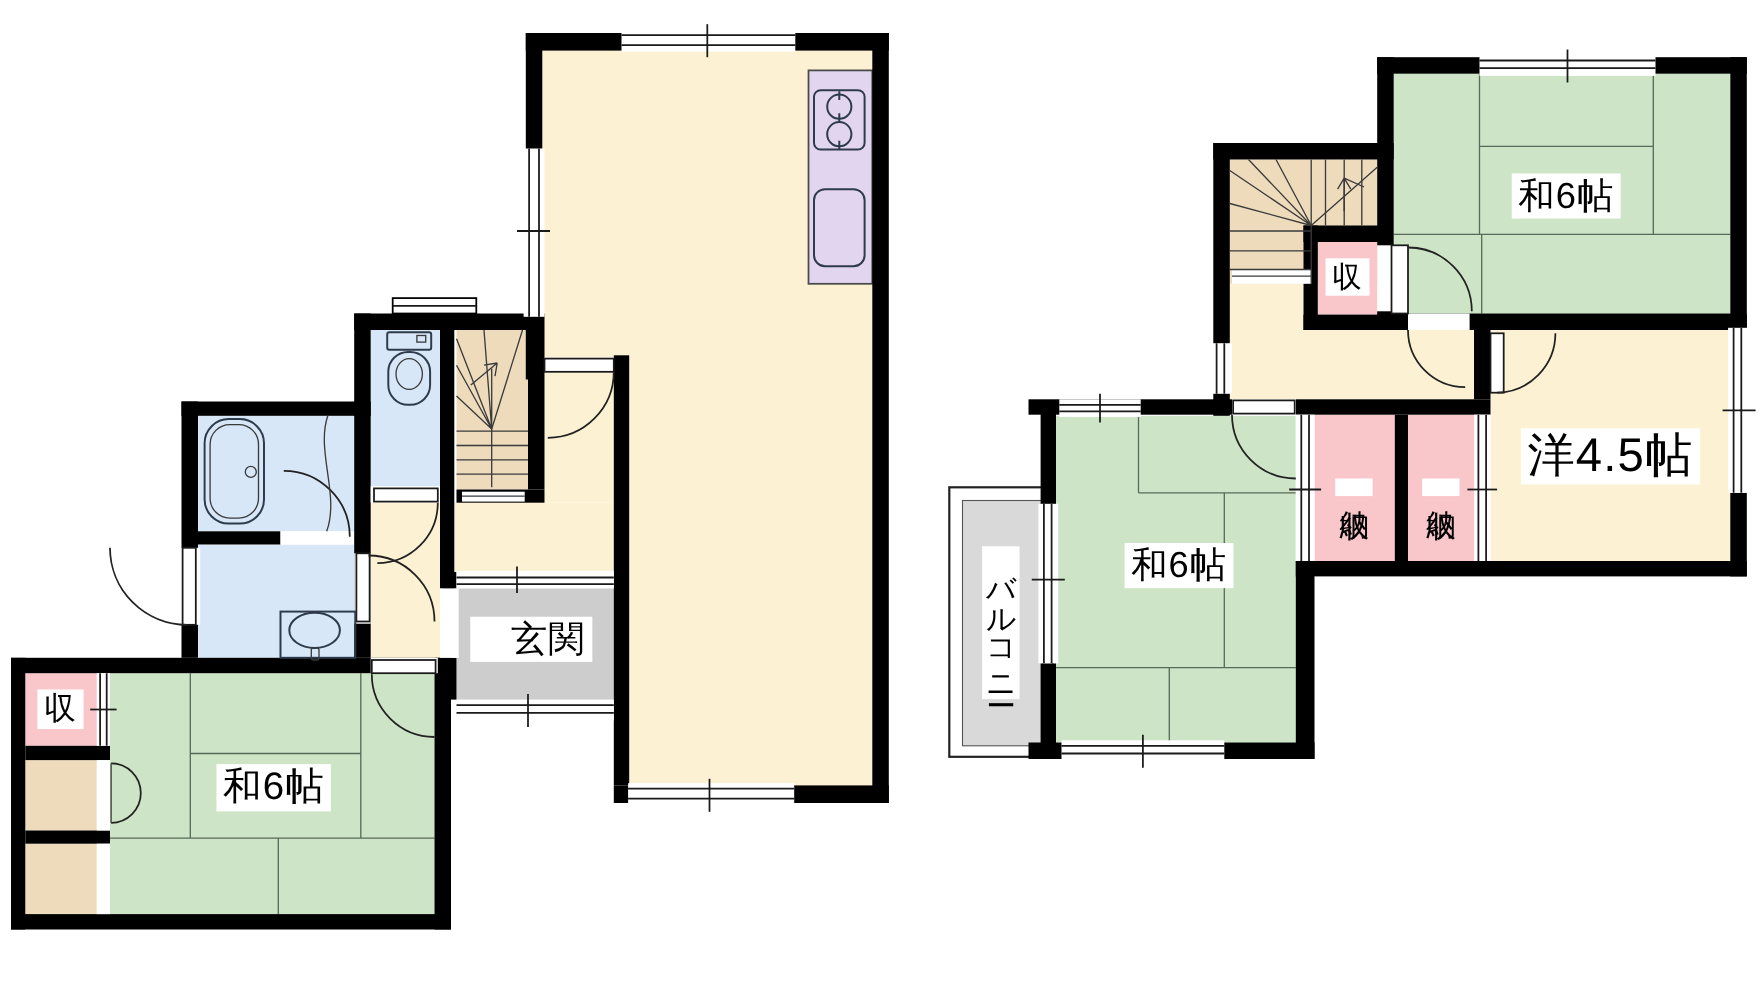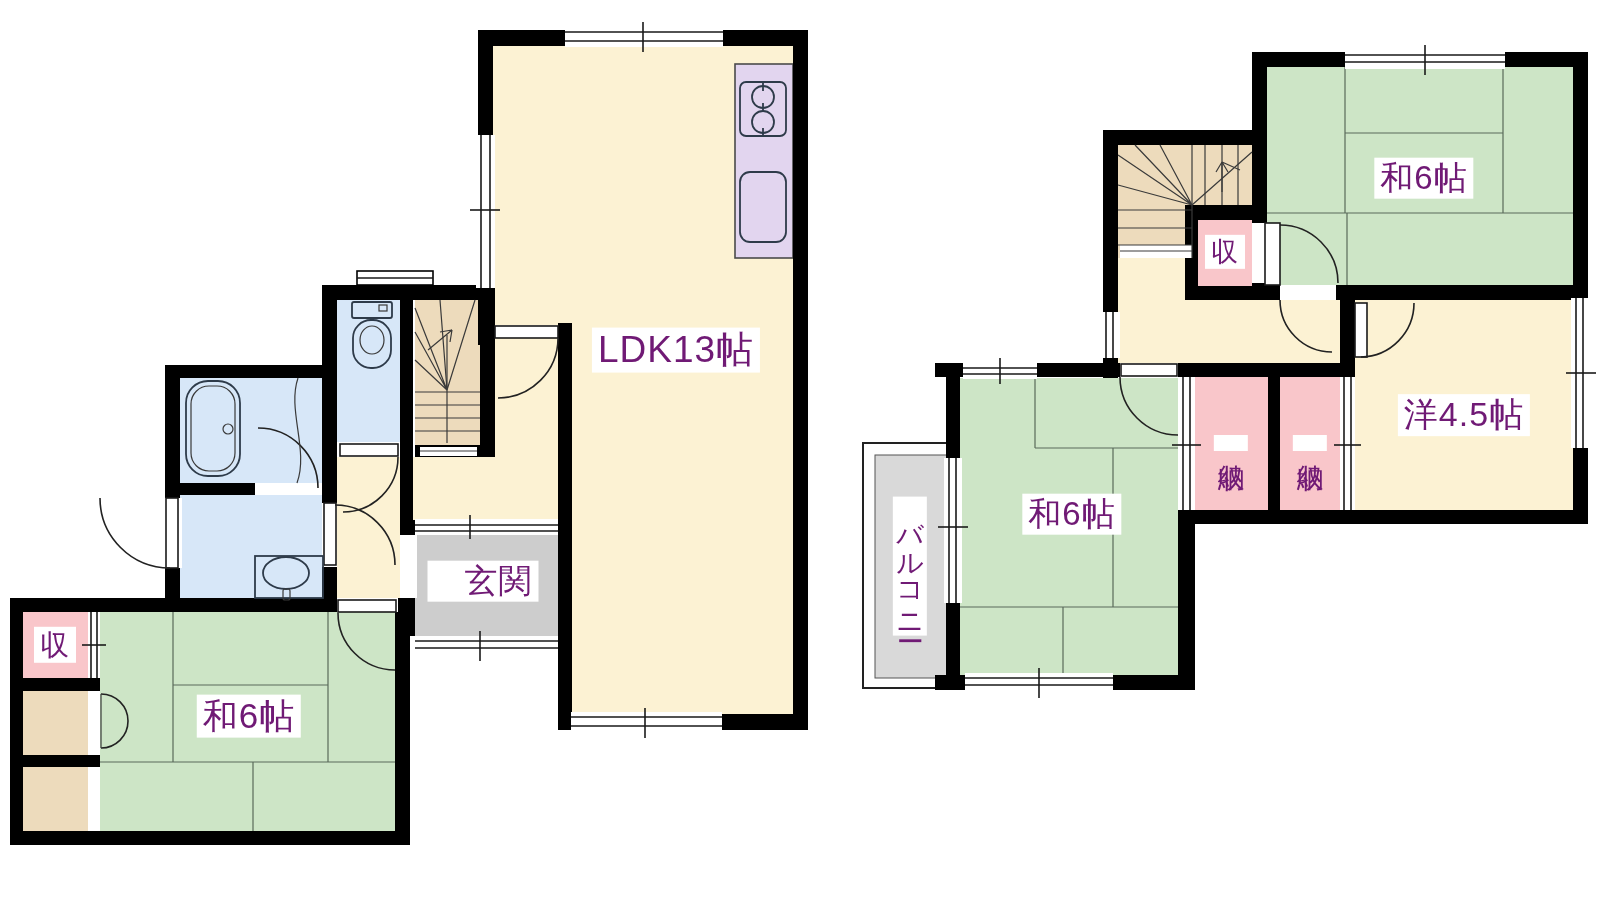--- a/index.html
+++ b/index.html
@@ -10,21 +10,21 @@
   .thin{stroke:#1a1a1a;stroke-width:1.6;fill:none;}
   .hair{stroke:#3a3a3a;stroke-width:1.2;fill:none;}
   .tatami{stroke:#5a6a5a;stroke-width:1.2;fill:none;}
   .arc{stroke:#222;stroke-width:1.6;fill:#fff;fill-opacity:0;}
   .leaf{fill:#fff;stroke:#1a1a1a;stroke-width:1.6;}
   .gap{fill:#fff;}
   .fx{stroke:#2e3b4a;stroke-width:1.8;fill:none;}
   .c-cream{fill:var(--cream);} .c-green{fill:var(--green);} .c-pink{fill:var(--pink);}
   .c-tan{fill:var(--tan);} .c-blue{fill:var(--blue);} .c-lav{fill:var(--lavender);}
   .c-gray{fill:var(--gray);} .c-bgray{fill:var(--balcony_gray);}
-  .rlabel{position:absolute;transform:translate(-50%,-50%);background:#fff;color:#701a75;
+  .rlabel{position:absolute;transform:translate(-50%,-50%);background:#fff;color:#000000;
           line-height:1.05;padding:3px 6px;white-space:nowrap;text-align:center;
           font-weight:500;letter-spacing:1px;}
   .vert{writing-mode:vertical-rl;text-orientation:upright;padding:8px 3px;letter-spacing:0;}
 </style>
 </head>
 <body>
 
 <div id="stage">
 <svg id="plan" width="1600" height="900" viewBox="0 0 1600 900">
 
@@ -292,25 +292,24 @@
 
     <g>
       <path class="hair" d="M1192,145 V258 M1205,145 V205 M1222,145 V205 M1238,145 V205"></path>
       <path class="hair" d="M1118,210 H1192 M1118,228 H1192 M1118,245 H1192"></path>
       <path class="hair" d="M1192,205 L1118,155 M1192,205 L1135,145 M1192,205 L1160,145 M1192,205 L1118,185 M1192,205 L1252,152"></path>
       <path class="hair" d="M1222,192 V162 M1222,162 L1216,172 M1222,162 L1228,172 M1222,162 L1240,170"></path>
     </g>
   </g>
 </svg>
 
-  <div class="rlabel" style="left:676px;top:350px;font-size:37px;">LDK13帖</div>
   <div class="rlabel" style="left:483px;top:581px;font-size:33px;padding-left:37px;">玄関</div>
   <div class="rlabel" style="left:249px;top:716px;font-size:35px;">和6帖</div>
   <div class="rlabel" style="left:55px;top:645px;font-size:29px;">収</div>
 
   <div class="rlabel" style="left:1424px;top:178px;font-size:33px;">和6帖</div>
   <div class="rlabel" style="left:1072px;top:514px;font-size:33px;">和6帖</div>
-  <div class="rlabel" style="left:1464px;top:415px;font-size:34px;">洋4.5帖</div>
+  <div class="rlabel" style="left:1464px;top:415px;font-size:43px;">洋4.5帖</div>
   <div class="rlabel vert" style="left:1231px;top:443px;font-size:27px;">収納</div>
   <div class="rlabel vert" style="left:1310px;top:443px;font-size:27px;">収納</div>
   <div class="rlabel" style="left:1225px;top:252px;font-size:27px;">収</div>
   <div class="rlabel vert" style="left:910px;top:566px;font-size:27px;">バルコニー</div>
 </div>
 
 </body></html>

